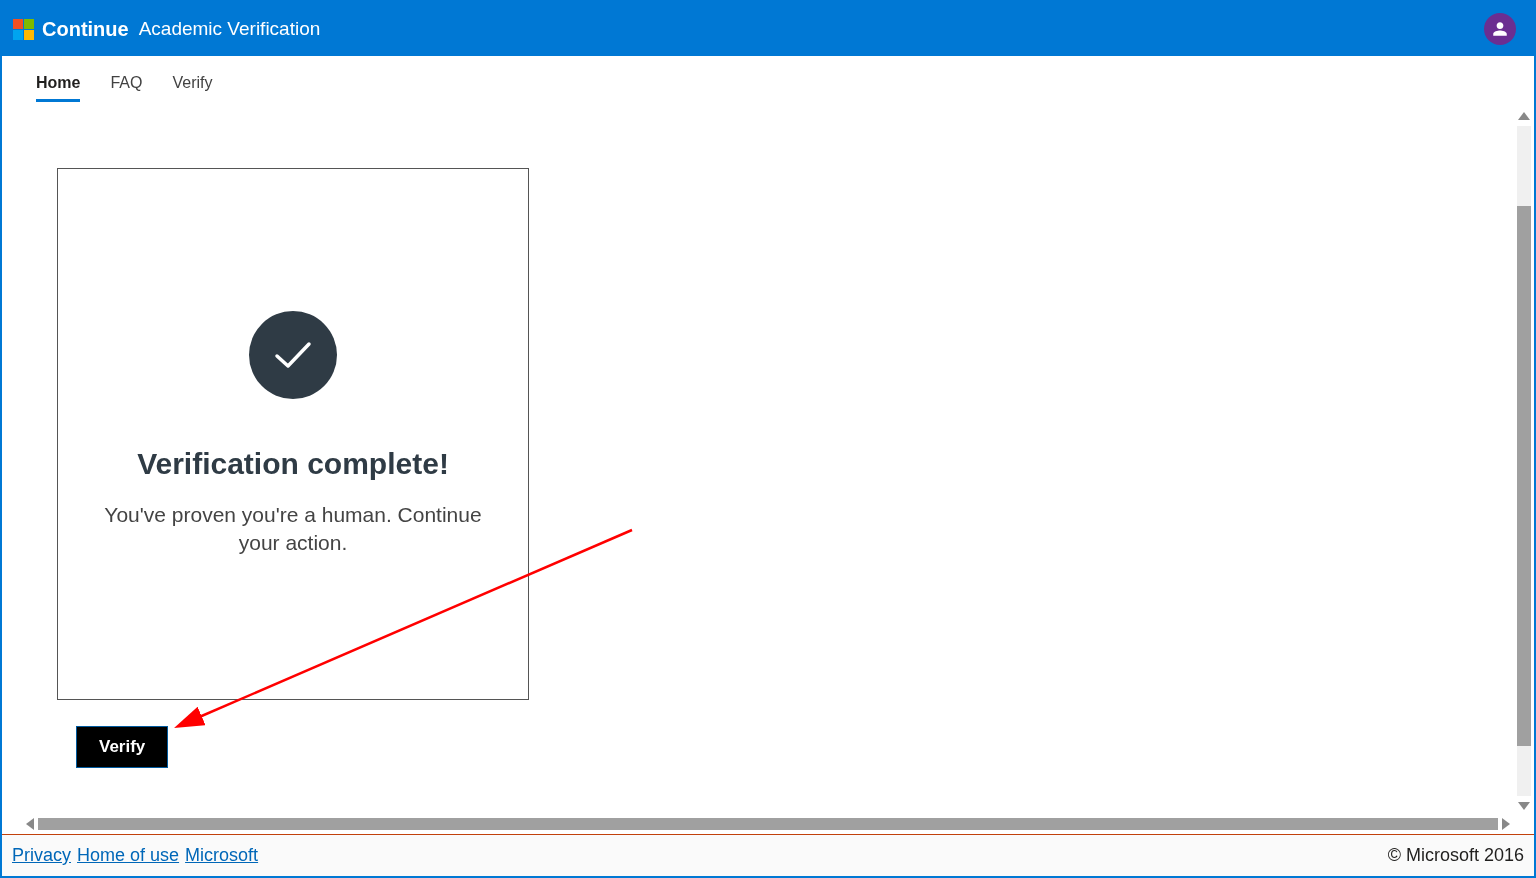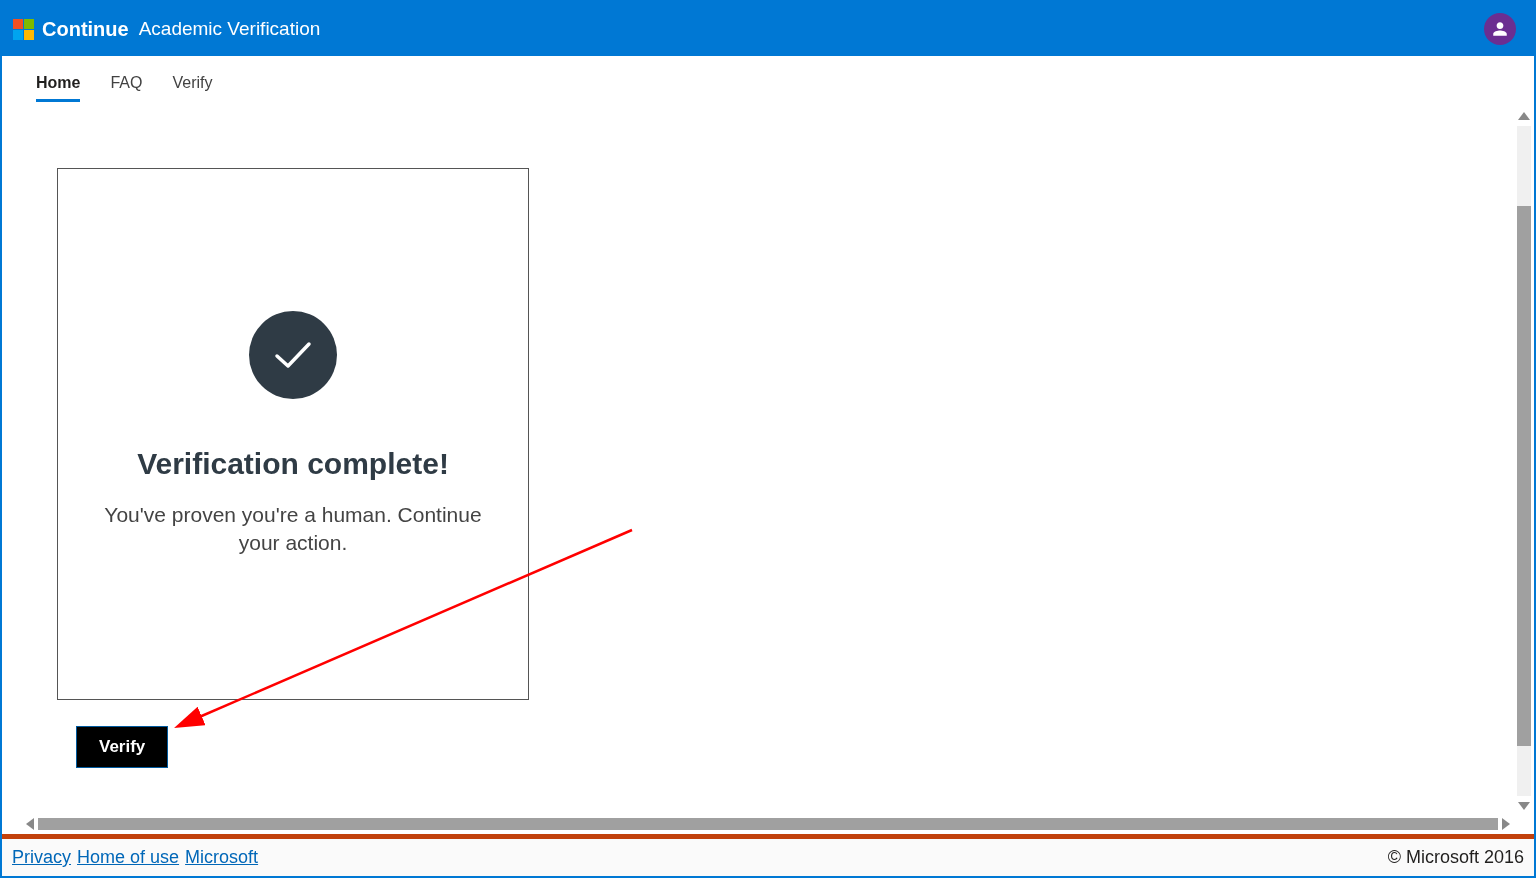--- a/index.html
+++ b/index.html
@@ -49,21 +49,21 @@
   .vscroll .thumb { position:absolute; left:0; right:0; top:80px; height:540px; background:#a0a0a0; cursor:pointer; }
 
   
   .hscroll { position:absolute; left:20px; right:20px; bottom:0; height:20px; display:flex; align-items:center; }
   .hscroll .arrow { width:0; height:0; border-top:6px solid transparent; border-bottom:6px solid transparent; margin:0 4px; cursor:pointer; }
   .hscroll .arrow.left { border-right:8px solid #888; }
   .hscroll .arrow.right { border-left:8px solid #888; }
   .hscroll .track { flex:1; height:12px; background:#a0a0a0; cursor:pointer; }
 
   
-  .footer { height:42px; border-top:5px solid #c2410c; background:#fafafa; display:flex; align-items:center; padding:0 10px; font-size:18px; }
+  .footer { height:42px; border-top:1px solid #c2410c; background:#fafafa; display:flex; align-items:center; padding:0 10px; font-size:18px; }
   .footer a { color:#0067b8; text-decoration:underline; margin-right:6px; cursor:pointer; }
   .footer-spacer { flex:1; }
   .copyright { color:#201f1e; }
 </style>
 </head>
 <body>
 
 <div class="header-bar">
   <span class="ms-logo">
     <span class="sq-r"></span>

